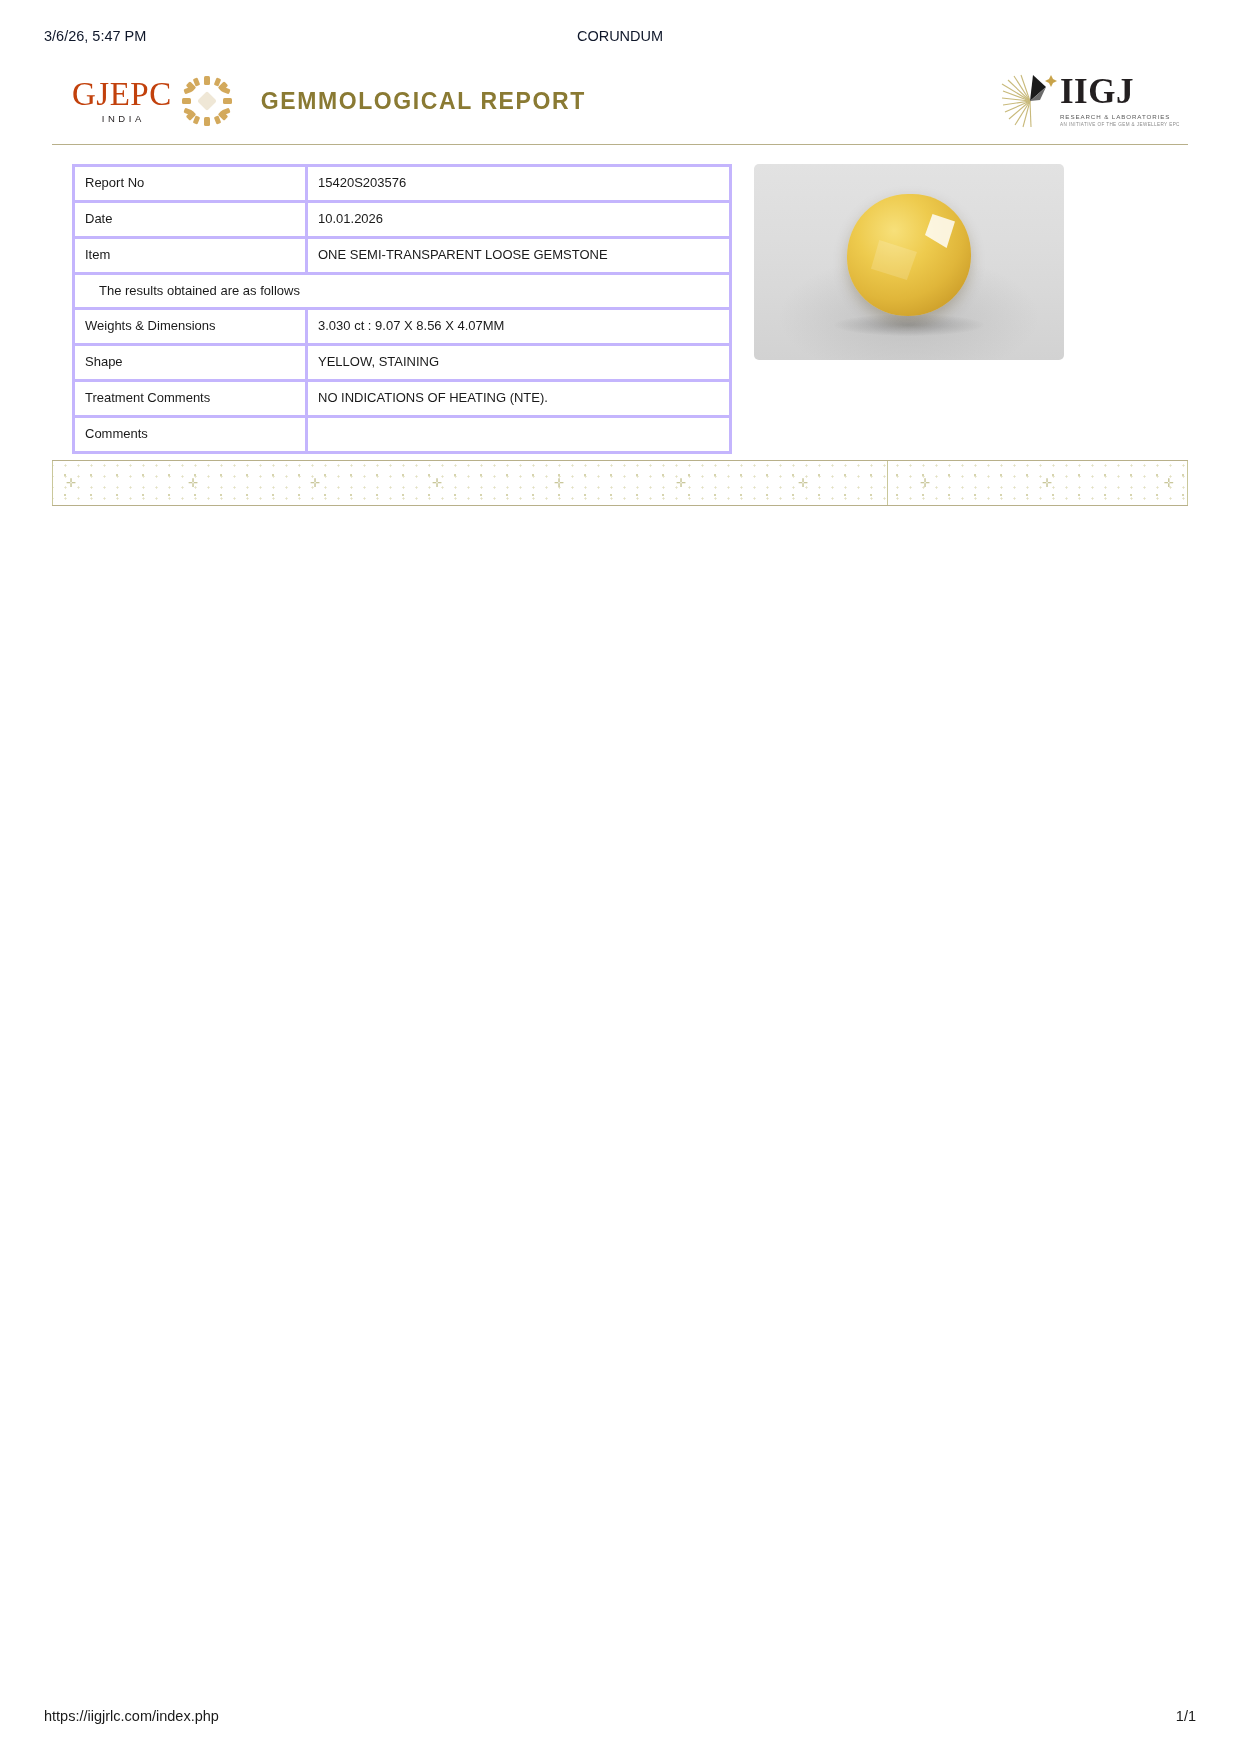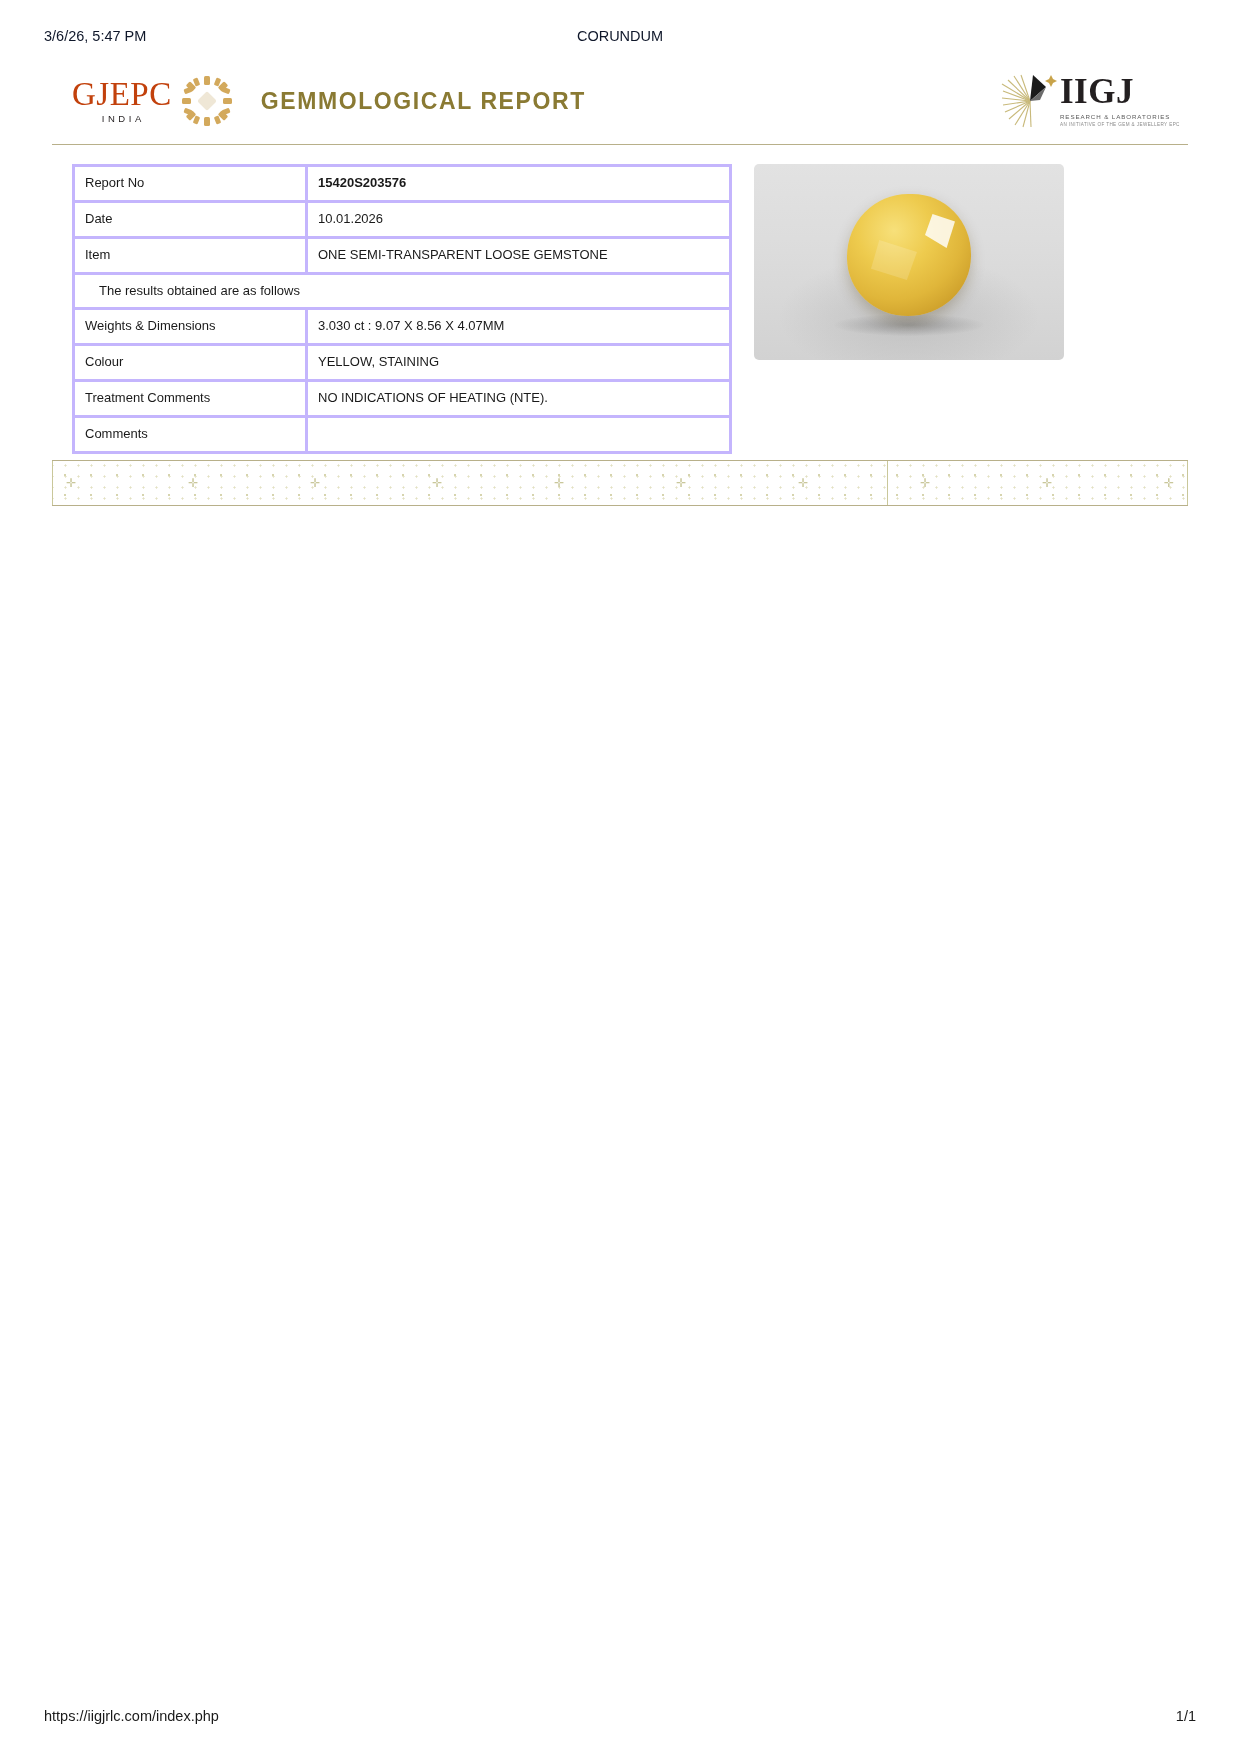--- a/index.html
+++ b/index.html
@@ -181,21 +181,21 @@
     line-height: 1.45;
   }
   table.details td.k {
     width: 210px;
   }
   table.details td.full {
     font-weight: normal;
     padding-left: 24px;
   }
   table.details td.v.bold {
-    font-weight: bold;
+    font-weight: normal;
   }
   table.details tr.tall td {
     padding-top: 10px;
     padding-bottom: 10px;
   }
   .v-line2 {
     display: block;
   }
 
   .photo-wrap {
@@ -395,21 +395,21 @@
           <td class="v">ONE SEMI-TRANSPARENT LOOSE GEMSTONE</td>
         </tr>
         <tr>
           <td class="full" colspan="2">The results obtained are as follows</td>
         </tr>
         <tr>
           <td class="k">Weights &amp; Dimensions</td>
           <td class="v">3.030 ct : 9.07 X 8.56 X 4.07MM</td>
         </tr>
         <tr>
-          <td class="k">Colour</td>
+          <td class="k">Shape</td>
           <td class="v">YELLOW, STAINING</td>
         </tr>
         <tr>
           <td class="k">Treatment Comments</td>
           <td class="v">NO INDICATIONS OF HEATING (NTE).</td>
         </tr>
         <tr>
           <td class="k">Comments</td>
           <td class="v"></td>
         </tr>

